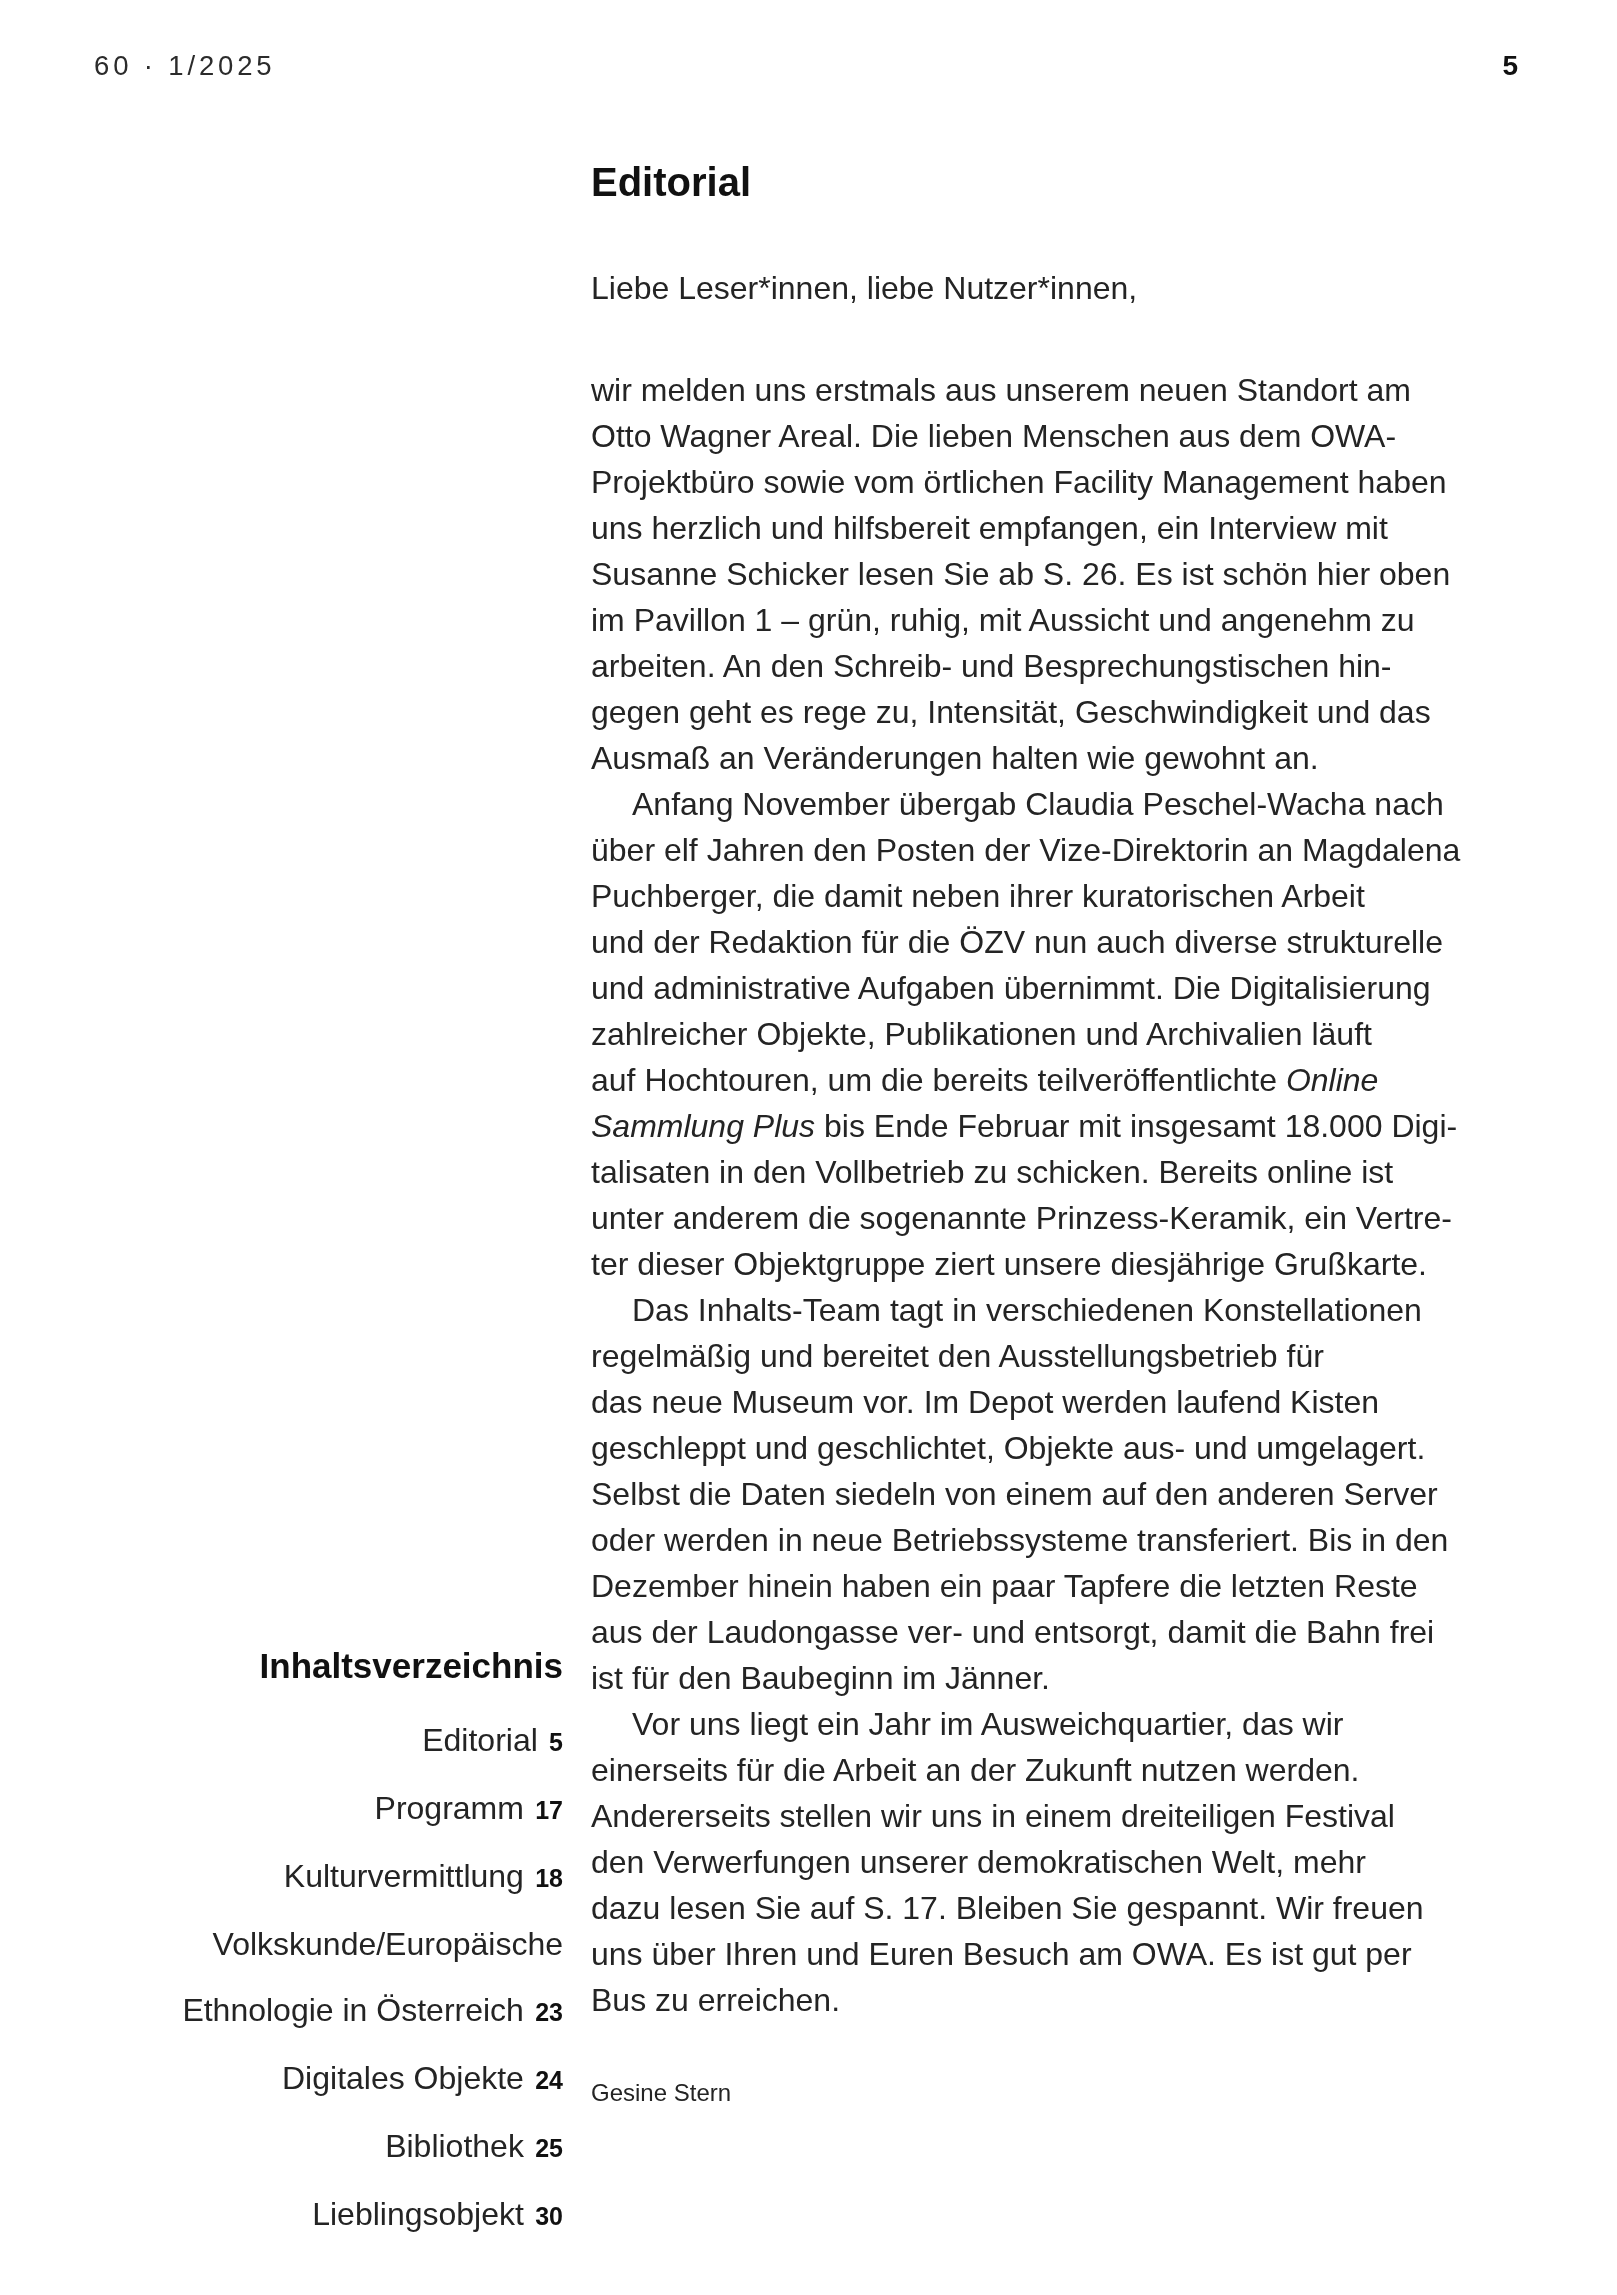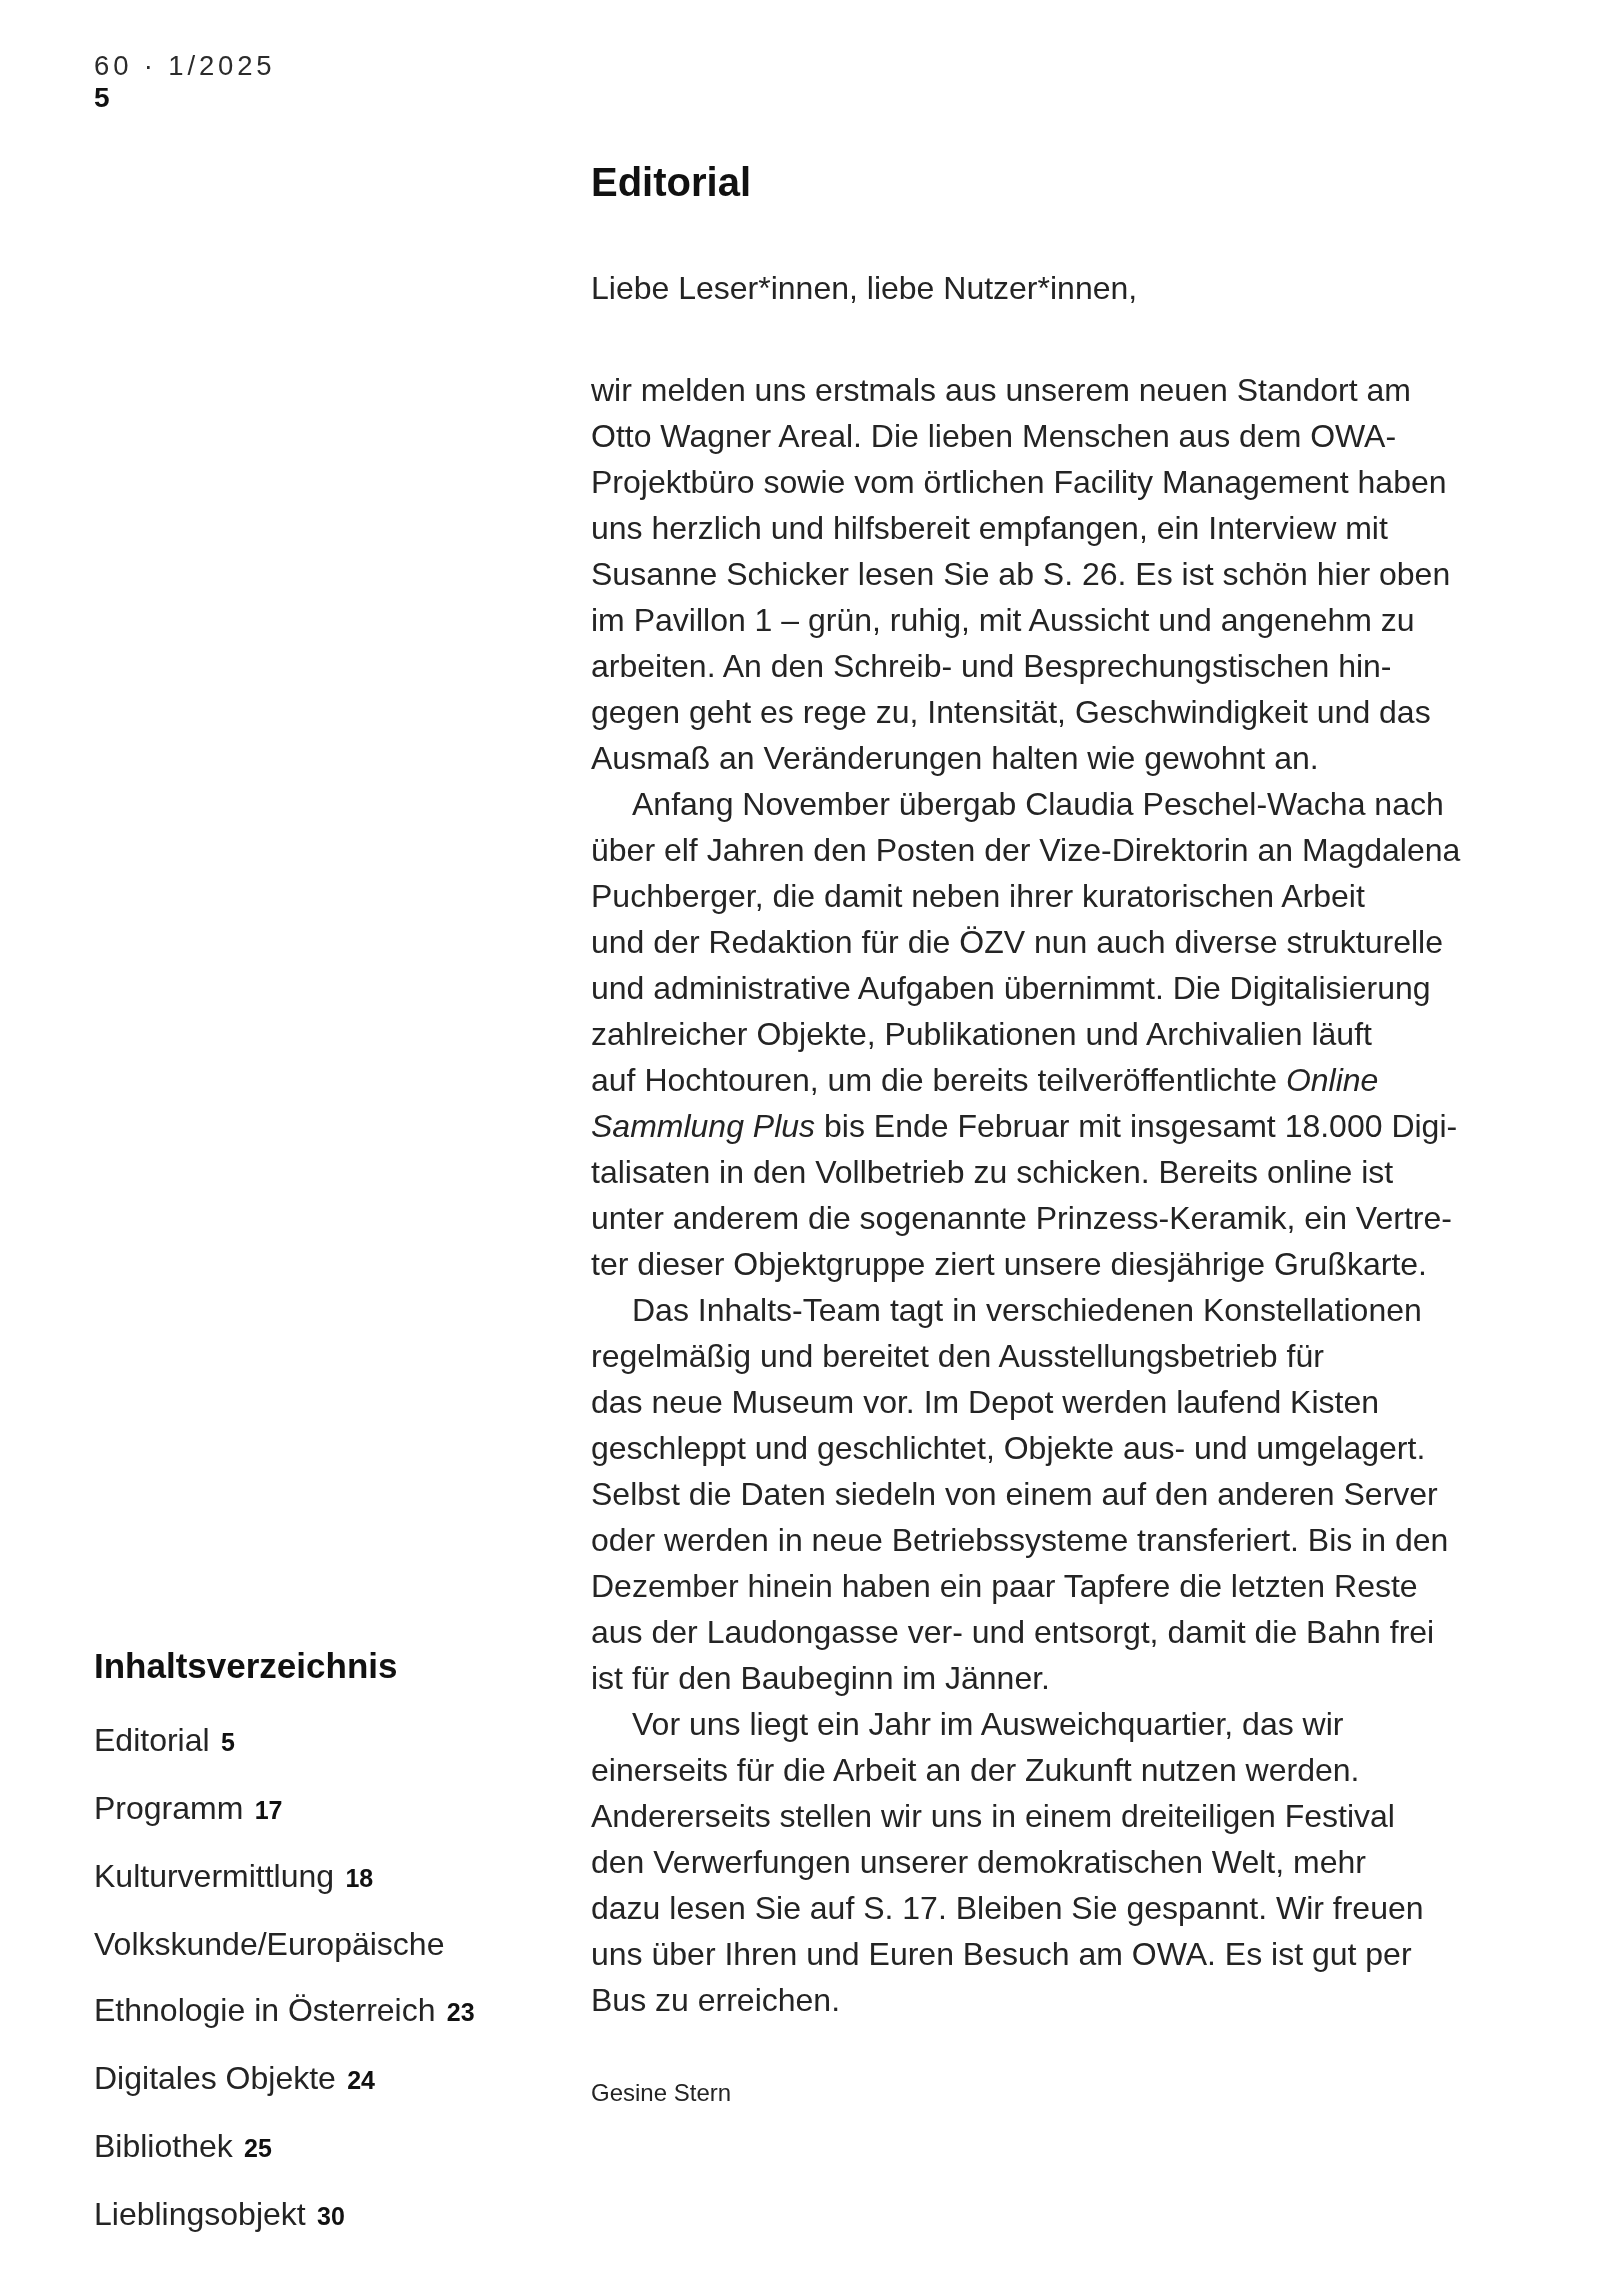--- a/index.html
+++ b/index.html
@@ -18,25 +18,24 @@
     width: 1617px;
     height: 2295px;
     background: #ffffff;
     overflow: hidden;
   }
   
   .running-head {
     position: absolute;
     top: 50px;
     left: 94px;
-    right: 91px;
+    right: 99px;
     display: flex;
     justify-content: space-between;
-    align-items: flex-start;
-    flex-direction: column;
+    align-items: flex-end;
   }
   .issue-label {
     font-size: 27.5px;
     letter-spacing: 0.14em;
     color: #2b2b2b;
   }
   .page-number {
     font-size: 28px;
     font-weight: 700;
     color: #111111;
@@ -83,20 +82,21 @@
     font-size: 24px;
     line-height: 46px;
     color: #242424;
   }
   
   .toc {
     position: absolute;
     left: 94px;
     top: 1646px;
     width: 469px;
+    text-align: right;
   }
   .toc-title {
     margin: 0 0 21px 0;
     font-size: 35px;
     line-height: 40px;
     font-weight: 700;
     color: #111111;
   }
   .toc-list {
     margin: 0;

